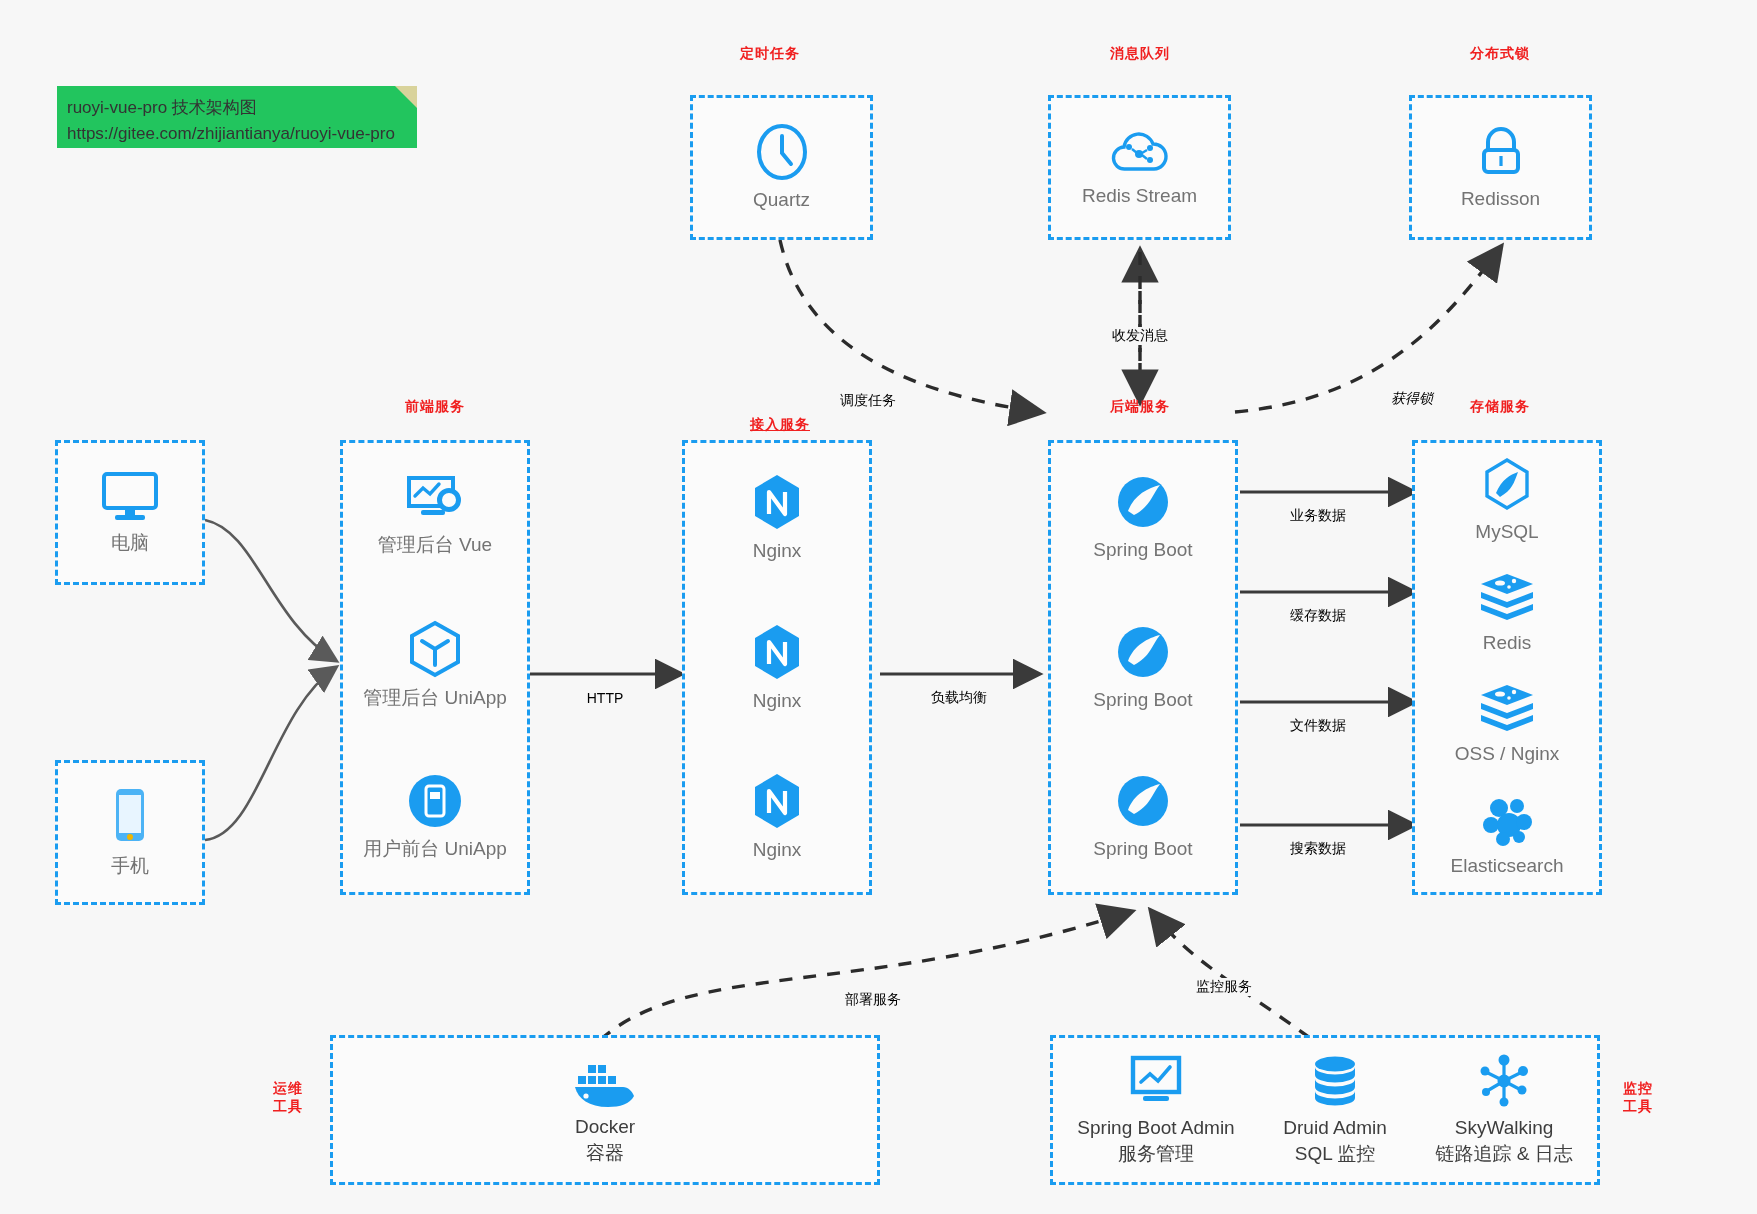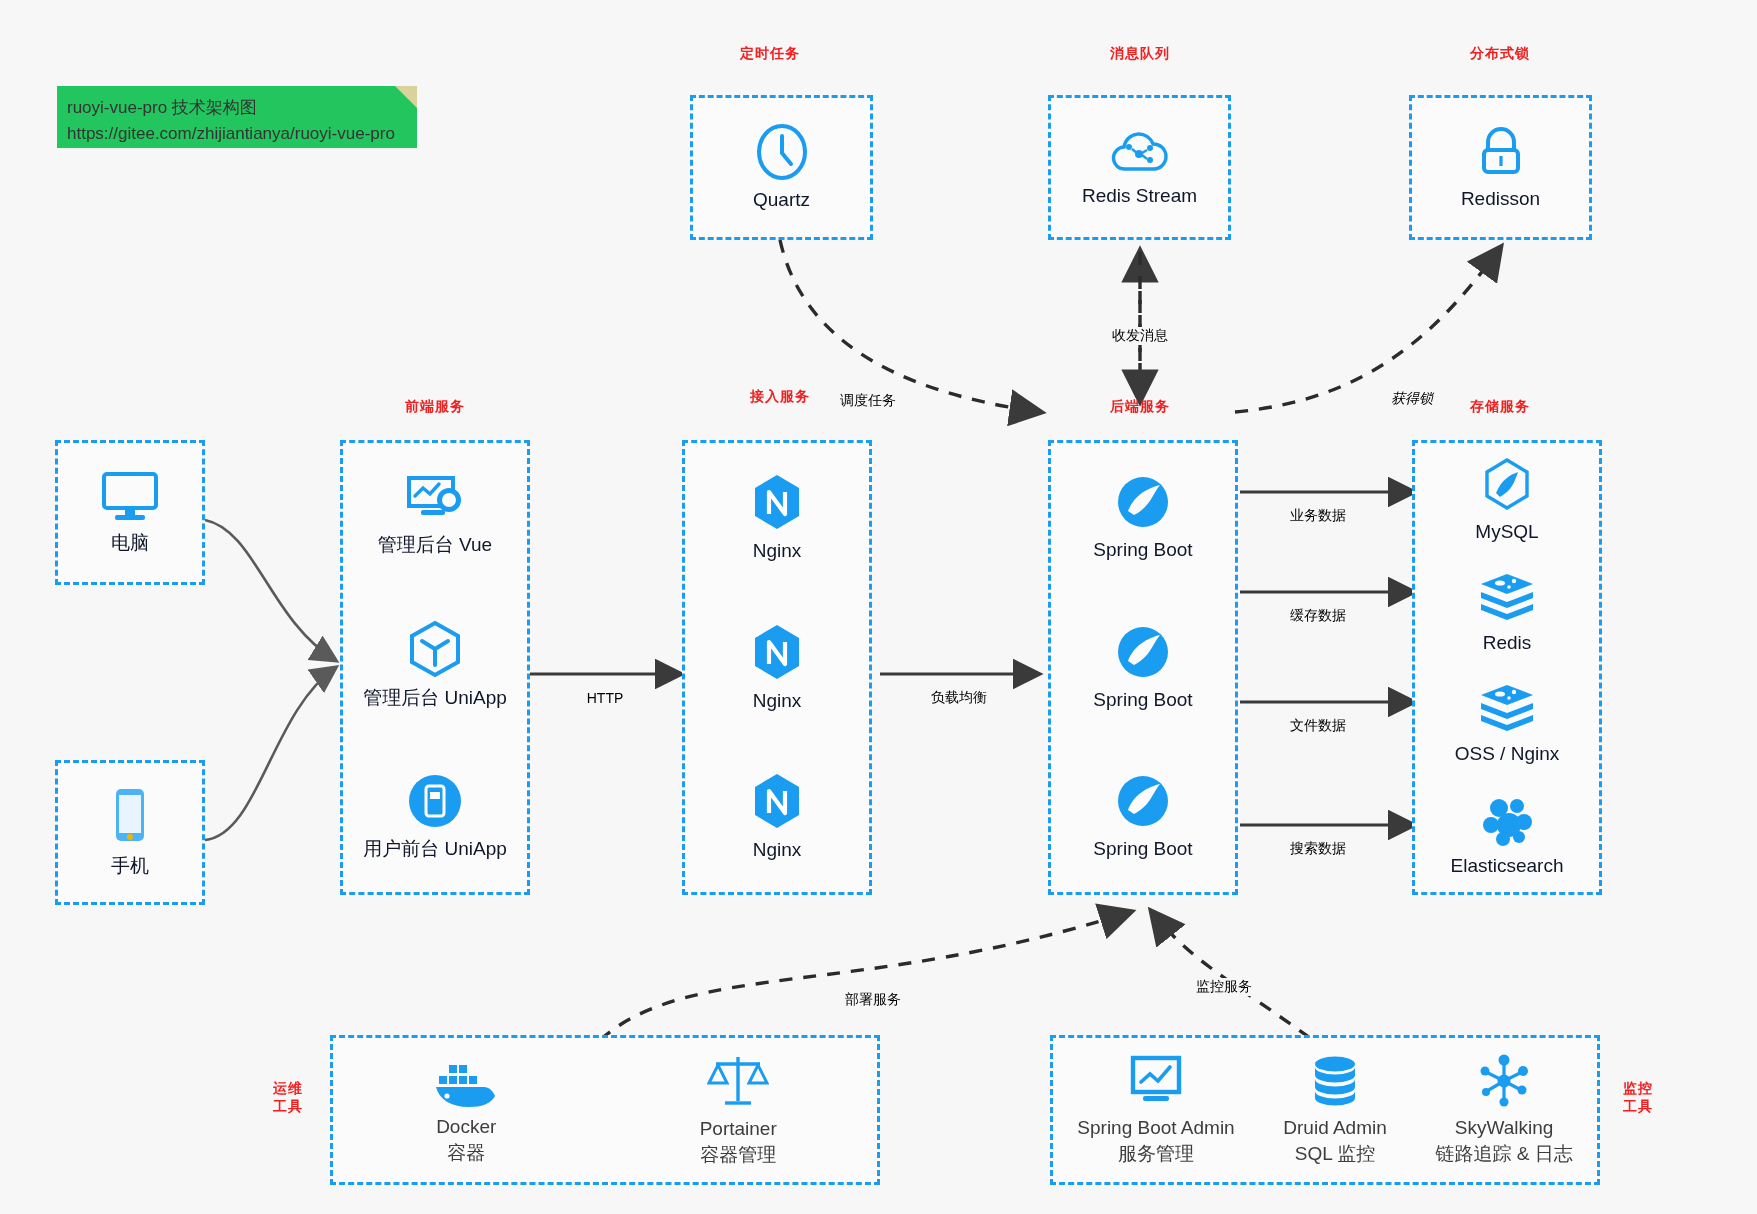--- a/index.html
+++ b/index.html
@@ -37,21 +37,21 @@
   }
   .node{
     display:flex;
     flex-direction:column;
     align-items:center;
     justify-content:center;
   }
   .node .cap{
     margin-top:7px;
     font-size:19px;
-    color:#0f172a;
+    color:#737373;
     white-space:nowrap;
     text-align:right;
     line-height:1.3;
   }
   .node .cap2{
     font-size:19px;
     color:#3d3d3d;
     white-space:nowrap;
     text-align:center;
     line-height:1.35;
@@ -136,21 +136,21 @@
       <div>ruoyi-vue-pro 技术架构图</div>
       <div>https://gitee.com/zhijiantianya/ruoyi-vue-pro</div>
     </div>
   </div>
 
   <div class="sec-title" style="left:690px;top:45px;width:160px;">定时任务</div>
   <div class="sec-title" style="left:1060px;top:45px;width:160px;">消息队列</div>
   <div class="sec-title" style="left:1420px;top:45px;width:160px;">分布式锁</div>
 
   <div class="sec-title" style="left:355px;top:398px;width:160px;">前端服务</div>
-  <div class="sec-title" style="left:700px;top:388px;width:160px;">接入服务</div>
+  <div class="sec-title" style="left:700px;top:416px;width:160px;text-decoration:underline;">接入服务</div>
   <div class="sec-title" style="left:1060px;top:398px;width:160px;">后端服务</div>
   <div class="sec-title" style="left:1420px;top:398px;width:160px;">存储服务</div>
 
   <div class="sec-title" style="left:258px;top:1080px;width:60px;">
     <div>运维</div>
     <div>工具</div>
   </div>
   <div class="sec-title" style="left:1608px;top:1080px;width:60px;">
     <div>监控</div>
     <div>工具</div>
@@ -341,31 +341,20 @@
         <rect x="26" y="10" width="8" height="8" fill="#1a9cf0"></rect>
         <rect x="6" y="21" width="8" height="8" fill="#1a9cf0"></rect>
         <rect x="16" y="21" width="8" height="8" fill="#1a9cf0"></rect>
         <rect x="26" y="21" width="8" height="8" fill="#1a9cf0"></rect>
         <rect x="36" y="21" width="8" height="8" fill="#1a9cf0"></rect>
         <path d="M3 32 h48 c5 0 9 4 11 9 c-4 8 -14 11 -26 11 C17 52 6 44 3 32 Z" fill="#1a9cf0"></path>
         <circle cx="14" cy="41" r="2.6" fill="#fbfbfb"></circle>
       </svg>
       <div class="cap2" style="margin-top:7px;">Docker</div>
       <div class="cap2">容器</div>
-    </div>
-    <div class="node">
-      <svg class="ico" width="62" height="56" viewBox="0 0 62 56">
-        <line x1="31" y1="4" x2="31" y2="48" stroke="#1a9cf0" stroke-width="3.4"></line>
-        <line x1="9" y1="11" x2="53" y2="11" stroke="#1a9cf0" stroke-width="3.4"></line>
-        <line x1="18" y1="50" x2="44" y2="50" stroke="#1a9cf0" stroke-width="3.4"></line>
-        <path d="M2 30 L11 12 L20 30 Z" fill="none" stroke="#1a9cf0" stroke-width="3"></path>
-        <path d="M42 30 L51 12 L60 30 Z" fill="none" stroke="#1a9cf0" stroke-width="3"></path>
-      </svg>
-      <div class="cap2" style="margin-top:7px;">Portainer</div>
-      <div class="cap2">容器管理</div>
     </div>
   </div>
 
   <div class="box" style="left:1050px;top:1035px;width:550px;height:150px;flex-direction:row;justify-content:space-around;">
     <div class="node">
       <svg class="ico" width="62" height="54" viewBox="0 0 62 54">
         <rect x="8" y="4" width="46" height="34" fill="none" stroke="#1a9cf0" stroke-width="4.4"></rect>
         <path d="M16 28 L25 20 L33 27 L45 13" fill="none" stroke="#1a9cf0" stroke-width="3.6" stroke-linecap="round"></path>
         <rect x="18" y="42" width="26" height="5" rx="2" fill="#1a9cf0"></rect>
       </svg>

